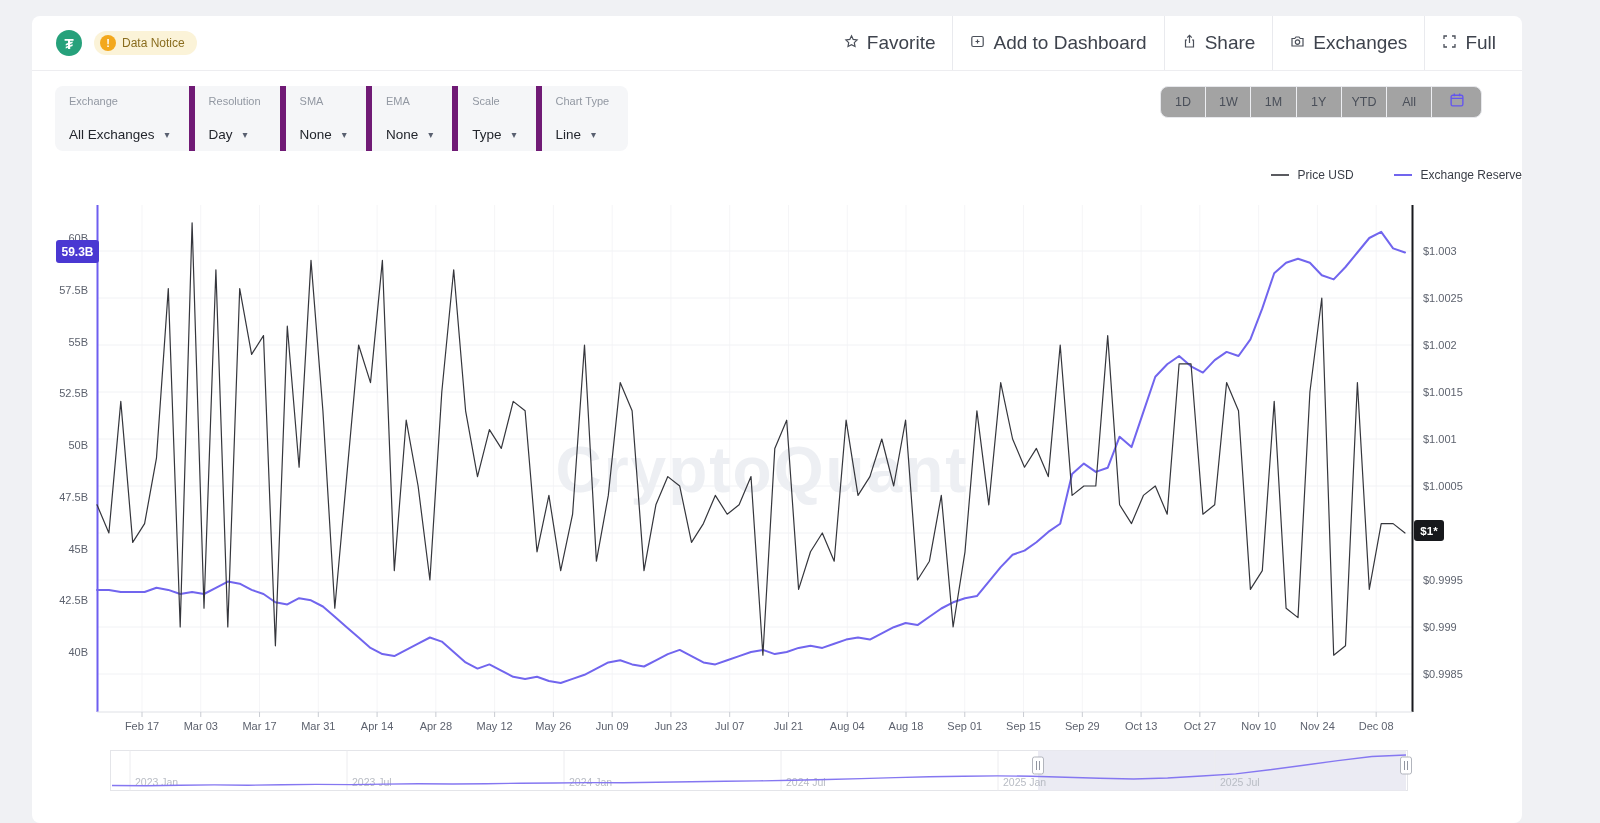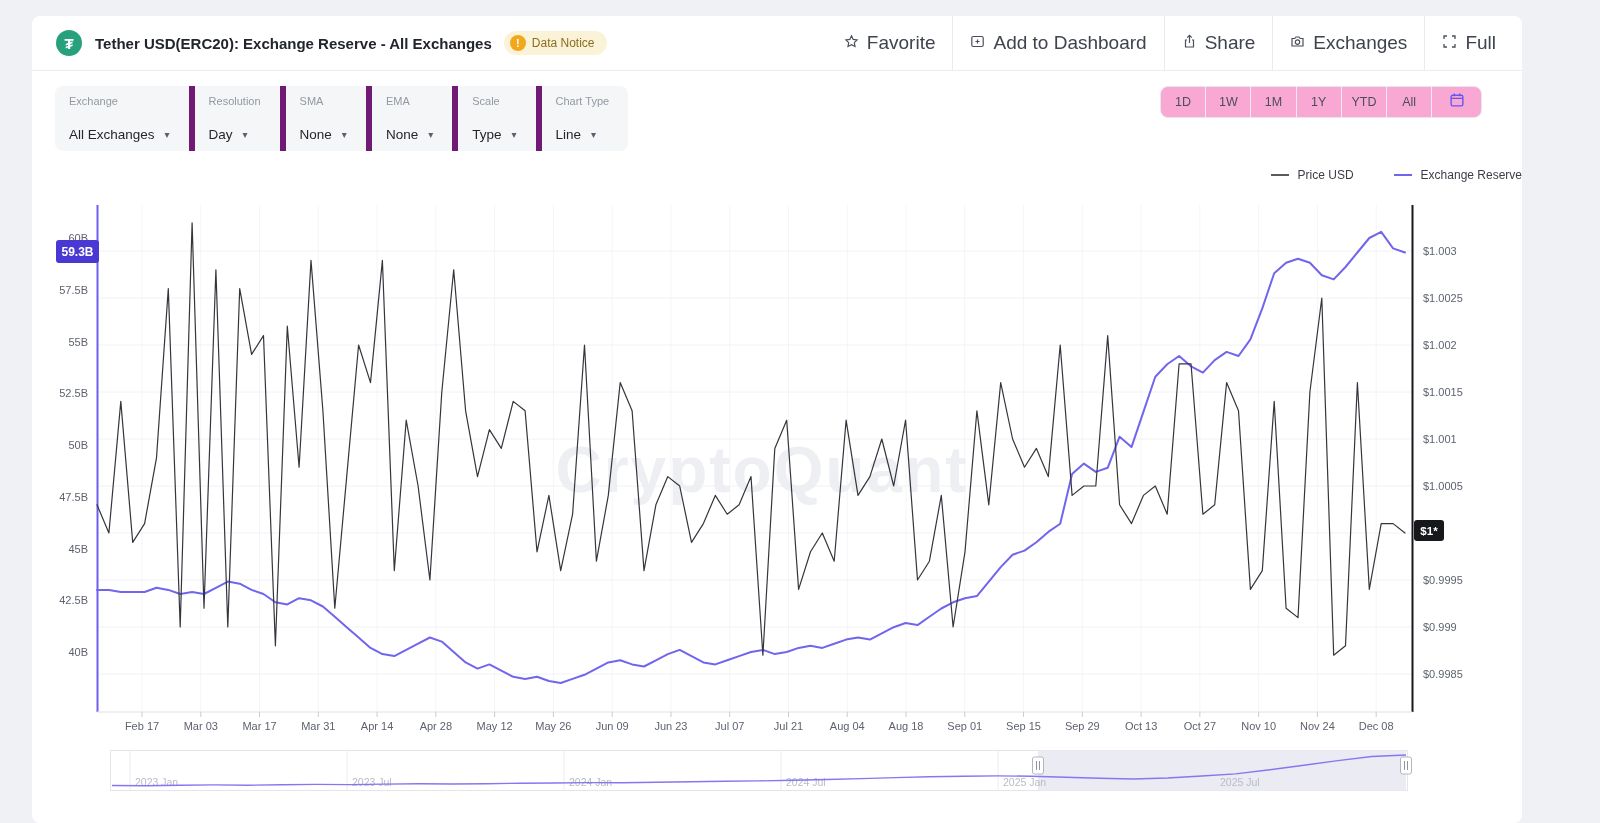--- a/index.html
+++ b/index.html
@@ -14,38 +14,37 @@
   .tbtn{display:flex;align-items:center;gap:8px;padding:0 17px;font-size:19px;color:#3e434d;border-left:1px solid #e9eaee;cursor:pointer;white-space:nowrap}
   .tbtn:first-child{border-left:none}
   .tbtn svg{stroke:#4a4f59;flex:none}
   .tbtn:last-child{padding-right:2px}
   .filters{position:absolute;left:23px;top:70px;display:flex;background:#f5f6f8;border-radius:8px}
   .fgroup{padding:9px 19px 9px 14px;border-right:6px solid #701a75;cursor:pointer}
   .fgroup:last-child{border-right:none}
   .flabel{font-size:11px;color:#9298a2}
   .fvalue{margin-top:20px;font-size:13.5px;color:#23262d;display:flex;gap:10px;align-items:center;white-space:nowrap}
   .caret{font-size:10px;color:#596070}
-  .ranges{position:absolute;top:70px;left:1128px;width:322px;height:32px;border:1px solid #e7e8ec;border-radius:8px;display:flex;align-items:center;background:#f9a8d4;box-sizing:border-box}
+  .ranges{position:absolute;top:70px;left:1128px;width:322px;height:32px;border:1px solid #e7e8ec;border-radius:8px;display:flex;align-items:center;background:#a3a3a3;box-sizing:border-box}
   .rbtn{flex:1;text-align:center;font-size:12.5px;color:#4a4f59;border-left:1px solid #edeef2;cursor:pointer;line-height:30px}
   .rbtn:first-child{border-left:none}
   .rcal{flex:1.1;display:flex;align-items:center;justify-content:center;border-left:1px solid #edeef2;cursor:pointer;height:100%}
   .rcal svg{stroke:#6456ee}
   .legend{position:absolute;top:152px;left:0;width:100%;display:flex;justify-content:flex-end;gap:40px}
   .litem{display:flex;align-items:center;gap:9px;font-size:12px;color:#3a3e47;cursor:pointer}
   .swatch{width:18px;height:2px}
   #chart-svg{position:absolute;left:0;top:0;z-index:2;pointer-events:none}
   #chart-svg text{font-family:"Liberation Sans","DejaVu Sans",sans-serif}
 </style>
 </head>
 <body>
 
 <div class="card">
   <div class="header">
     <div class="logo">₮</div>
-    <div class="title">Tether USD(ERC20): Exchange Reserve - All Exchanges</div>
     <div class="notice">
       <span class="ex">!</span>
       <span>Data Notice</span>
     </div>
     <div class="toolbar">
       <div class="tbtn">
         <span><svg width="15" height="15" viewBox="0 0 15 15" fill="none" stroke-width="1.2">
               <path d="M7.5 1.8 L9.2 5.4 L13.1 5.9 L10.3 8.6 L11 12.5 L7.5 10.6 L4 12.5 L4.7 8.6 L1.9 5.9 L5.8 5.4 Z"></path>
             </svg></span>
         <span>Favorite</span>

